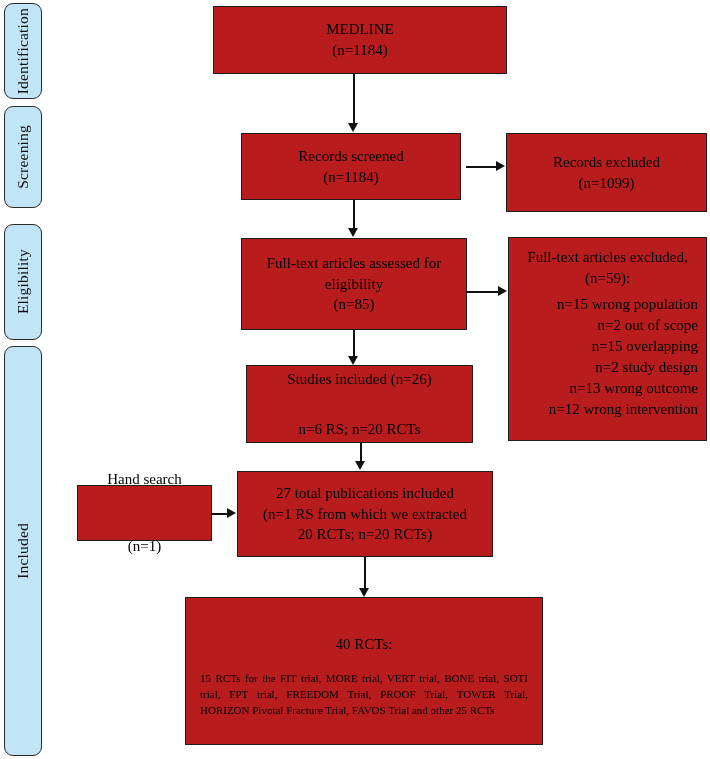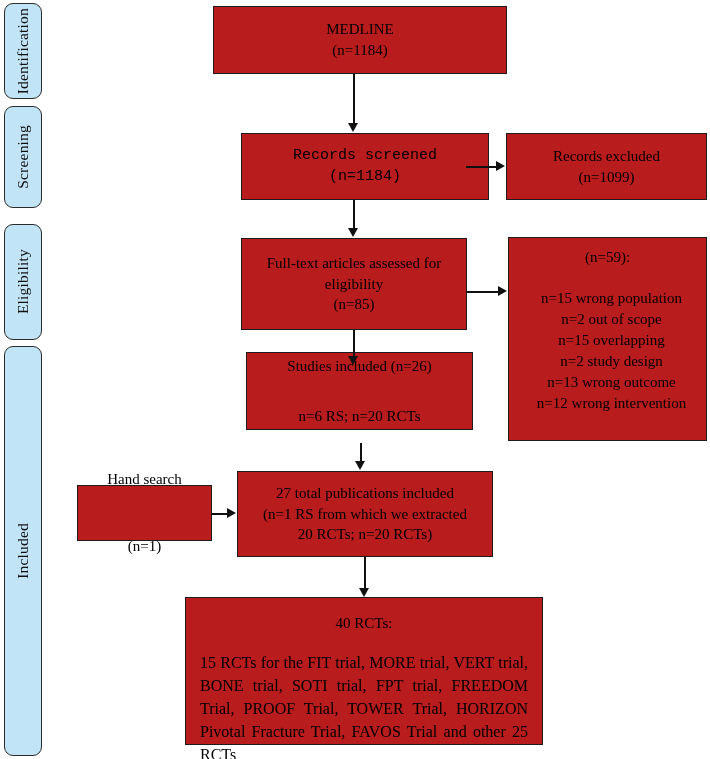--- a/index.html
+++ b/index.html
@@ -53,57 +53,57 @@
     align-items: center;
     justify-content: center;
     text-align: center;
     font-size: 15px;
     line-height: 1.38;
     padding: 4px 8px;
   }
   .fbox .ln { display: block; white-space: nowrap; }
 
   #box-medline        { left: 213px; top: 6px;   width: 294px; height: 68px; }
-  #box-screened       { left: 241px; top: 133px; width: 248px; height: 67px; font-family: Liberation Mono, monospace; }
-  #box-rec-excluded   { left: 506px; top: 133px; width: 201px; height: 67px; }
+  #box-screened       { left: 241px; top: 133px; width: 220px; height: 67px; }
+  #box-rec-excluded   { left: 506px; top: 133px; width: 201px; height: 79px; }
   #box-fulltext       { left: 241px; top: 238px; width: 226px; height: 92px; }
   #box-ft-excluded    { left: 508px; top: 237px; width: 199px; height: 204px;
                         justify-content: flex-start; padding-top: 9px; }
-  #box-studies        { left: 246px; top: 352px; width: 227px; height: 78px; }
+  #box-studies        { left: 246px; top: 365px; width: 227px; height: 78px; }
   #box-hand           { left: 77px;  top: 485px; width: 135px; height: 56px; gap: 46px; }
   #box-total          { left: 237px; top: 471px; width: 256px; height: 86px; }
   #box-rcts           { left: 185px; top: 597px; width: 358px; height: 148px;
-                        justify-content: space-between; padding-top: 15px; }
+                        justify-content: center; padding-top: 15px; }
 
   
   #box-studies .ln + .ln { margin-top: 29px; }
 
   
   .excl-head { text-align: center; width: 100%; }
   .excl-head .ln { white-space: nowrap; }
   .excl-list {
-    margin-top: 20px;
+    margin-top: 6px;
     width: 100%;
-    text-align: center;
+    text-align: right;
     padding-left: 8px;
   }
   .excl-list .ln {
     display: block;
     white-space: nowrap;
     line-height: 1.40;
   }
 
   
   #box-rcts .rcts-title { width: 100%; text-align: center; }
   #box-rcts .rcts-body {
     margin-top: 17px;
     width: 100%;
     text-align: justify;
     text-align-last: left;
-    font-size: 16px;
+    font-size: 11px;
     line-height: 1.45;
     padding: 0 6px;
   }
 
   
   .conn { position: absolute; background: #111111; }
   .vline { width: 1.6px; }
   .hline { height: 1.6px; }
   .arrow-down {
     position: absolute;
@@ -154,20 +154,21 @@
   </div>
 
   <div class="fbox" id="box-fulltext">
     <span class="ln">Full-text articles assessed for</span>
     <span class="ln">eligibility</span>
     <span class="ln">(n=85)</span>
   </div>
 
   <div class="fbox" id="box-ft-excluded">
     <div class="excl-head">
+      <span class="ln">Full-text articles excluded,</span>
       <span class="ln">(n=59):</span>
     </div>
     <div class="excl-list">
       <span class="ln">n=15 wrong population</span>
       <span class="ln">n=2 out of scope</span>
       <span class="ln">n=15 overlapping</span>
       <span class="ln">n=2 study design</span>
       <span class="ln">n=13 wrong outcome</span>
       <span class="ln">n=12 wrong intervention</span>
     </div>

